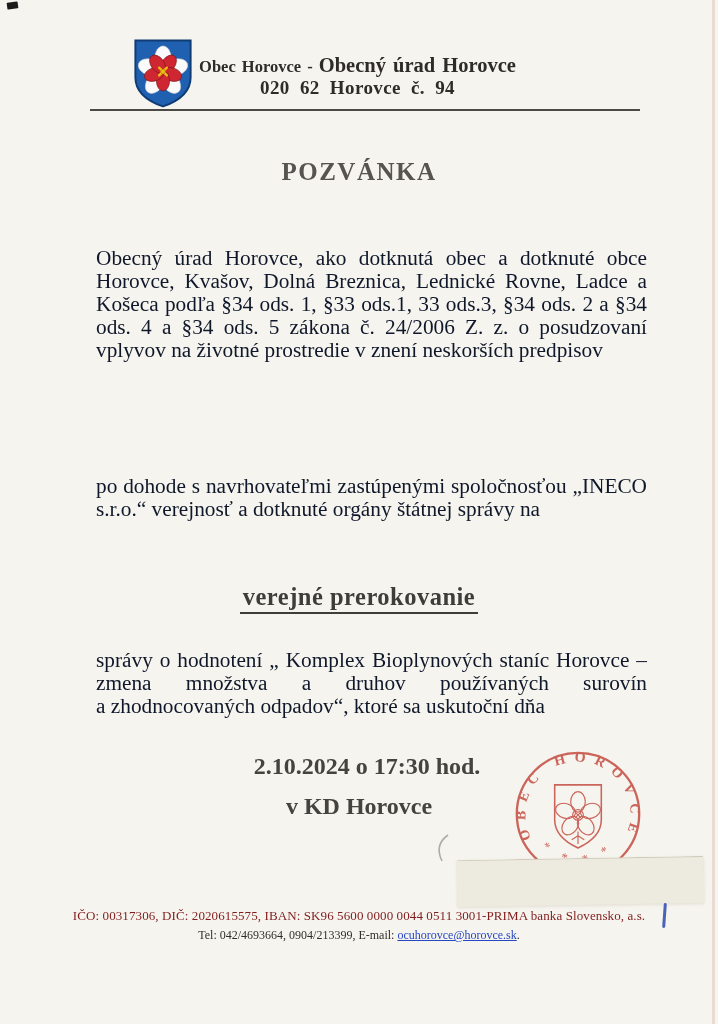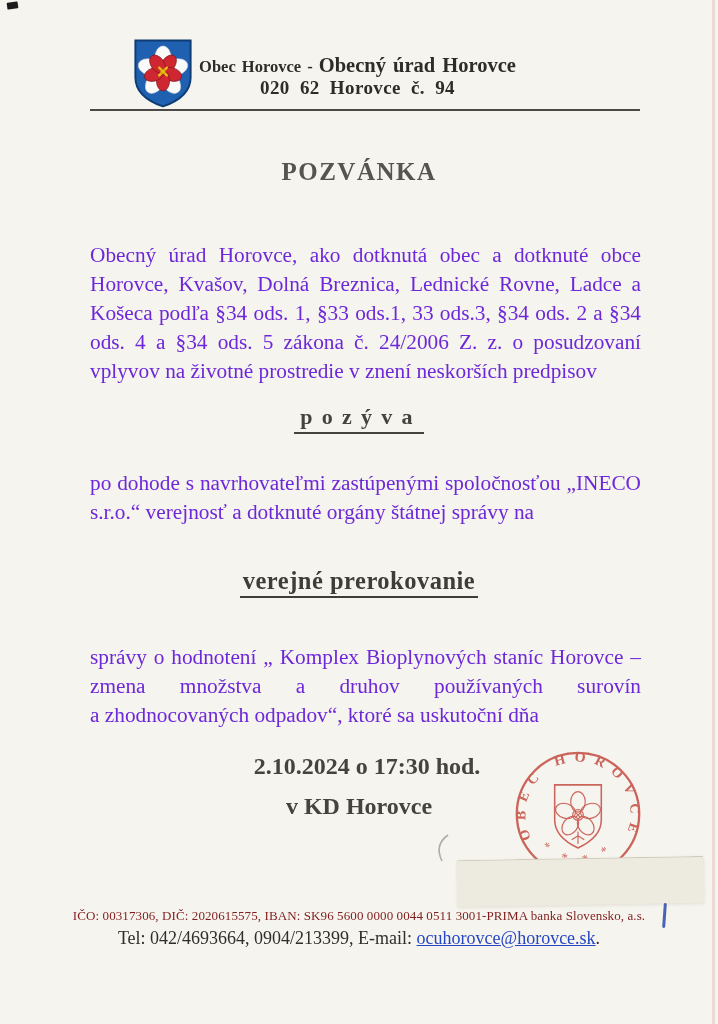--- a/index.html
+++ b/index.html
@@ -23,40 +23,40 @@
   .lh-line1{font-weight:bold;word-spacing:2px;white-space:nowrap;}
   .lh-small{font-size:16.5px;}
   .lh-large{font-size:20.5px;}
   .lh-line2{font-size:19px;font-weight:bold;word-spacing:5px;letter-spacing:.4px;}
   .rule{position:absolute;left:90px;top:109px;width:550px;height:2.2px;background:#4b4a47;}
   
   .crow{position:absolute;left:0;width:718px;text-align:center;}
   .title{top:158px;font-size:25px;font-weight:bold;letter-spacing:1.5px;color:#565350;}
   .invite{top:404px;}
   .invite span{display:inline-block;font-size:22px;font-weight:bold;letter-spacing:.42em;border-bottom:2.5px solid #45433f;padding:0 2px 2px 6px;color:#45433f;}
-  .hearing{top:567px;text-decoration:underline;}
+  .hearing{top:583px;text-decoration:underline;}
   .hearing span{display:inline-block;font-size:24.5px;font-weight:bold;letter-spacing:.5px;border-bottom:2.8px solid #3f3d3a;padding:0 3px 1px 3px;color:#3f3d3a;}
   .event-dt{top:753px;font-size:24px;font-weight:bold;color:#454340;margin-left:8px;}
   .event-pl{top:793px;font-size:24px;font-weight:bold;color:#454340;}
   
-  .body{position:absolute;left:88px;width:551px;margin:2px;text-align:justify;font-size:21.3px;line-height:29px;color:#6d28d9;}
+  .body{position:absolute;left:88px;width:551px;margin:8px;text-align:justify;font-size:21.3px;line-height:23px;color:#0f172a;}
   .p1{top:239px;}
   .p2{top:467px;}
   .p3{top:641px;}
   
   .stamp{position:absolute;left:510px;top:746px;width:136px;height:136px;opacity:.82;z-index:1;}
   .stamp text{font-family:"Liberation Serif","DejaVu Serif",serif;fill:#c2453a;}
   .whiteout{position:absolute;left:457px;top:858px;width:247px;height:46px;background:#edeadf;
     transform:rotate(-1deg);border-top:1px solid rgba(150,140,115,.35);border-radius:2px;
     box-shadow:0 1px 3px rgba(120,110,90,.15);z-index:2;}
   .squiggle{position:absolute;left:432px;top:833px;width:22px;height:30px;z-index:1;}
   .pen-tick{position:absolute;left:663px;top:903px;width:3px;height:25px;background:#2b49b0;transform:rotate(4deg);border-radius:2px;opacity:.85;z-index:3;}
   
   .f1{top:908px;font-size:13px;color:#7f1d1d;z-index:3;letter-spacing:.1px;}
-  .f2{top:928px;font-size:18px;color:#2f2e2c;z-index:3;text-align:center;}
+  .f2{top:928px;font-size:12px;color:#2f2e2c;z-index:3;text-align:center;}
   .email{color:#2746c4;text-decoration:underline;cursor:pointer;}
 </style>
 </head>
 <body>
 
 <div class="page">
 
   <div class="mark-topleft"></div>
   <div class="edge-right"></div>
 
@@ -88,23 +88,20 @@
       <span class="lh-large">Obecný úrad Horovce</span>
     </div>
     <div class="lh-line2">020 62 Horovce č. 94</div>
   </div>
   <div class="rule"></div>
 
   <div class="crow title">POZVÁNKA</div>
 
   <p class="body p1">Obecný úrad Horovce, ako dotknutá obec a&nbsp;dotknuté obce Horovce, Kvašov, Dolná Breznica, Lednické Rovne, Ladce a Košeca podľa §34 ods. 1, §33 ods.1, 33 ods.3, §34 ods. 2 a §34 ods. 4 a §34 ods. 5 zákona č. 24/2006 Z. z. o&nbsp;posudzovaní vplyvov na životné prostredie v znení neskorších predpisov</p>
 
-  <div class="crow invite">
-    <span>pozýva</span>
-  </div>
 
   <p class="body p2">po dohode s&nbsp;navrhovateľmi zastúpenými spoločnosťou „INECO s.r.o.“ verejnosť a dotknuté orgány štátnej správy na</p>
 
   <div class="crow hearing">
     <span>verejné prerokovanie</span>
   </div>
 
   <p class="body p3">správy o hodnotení „ Komplex Bioplynových staníc Horovce – zmena množstva a&nbsp;druhov používaných surovín a&nbsp;zhodnocovaných odpadov“, ktoré sa uskutoční dňa</p>
 
   <div class="crow event-dt">2.10.2024 o 17:30 hod.</div>

